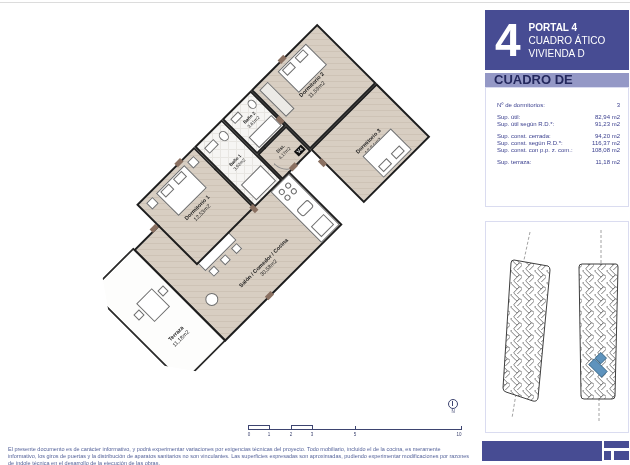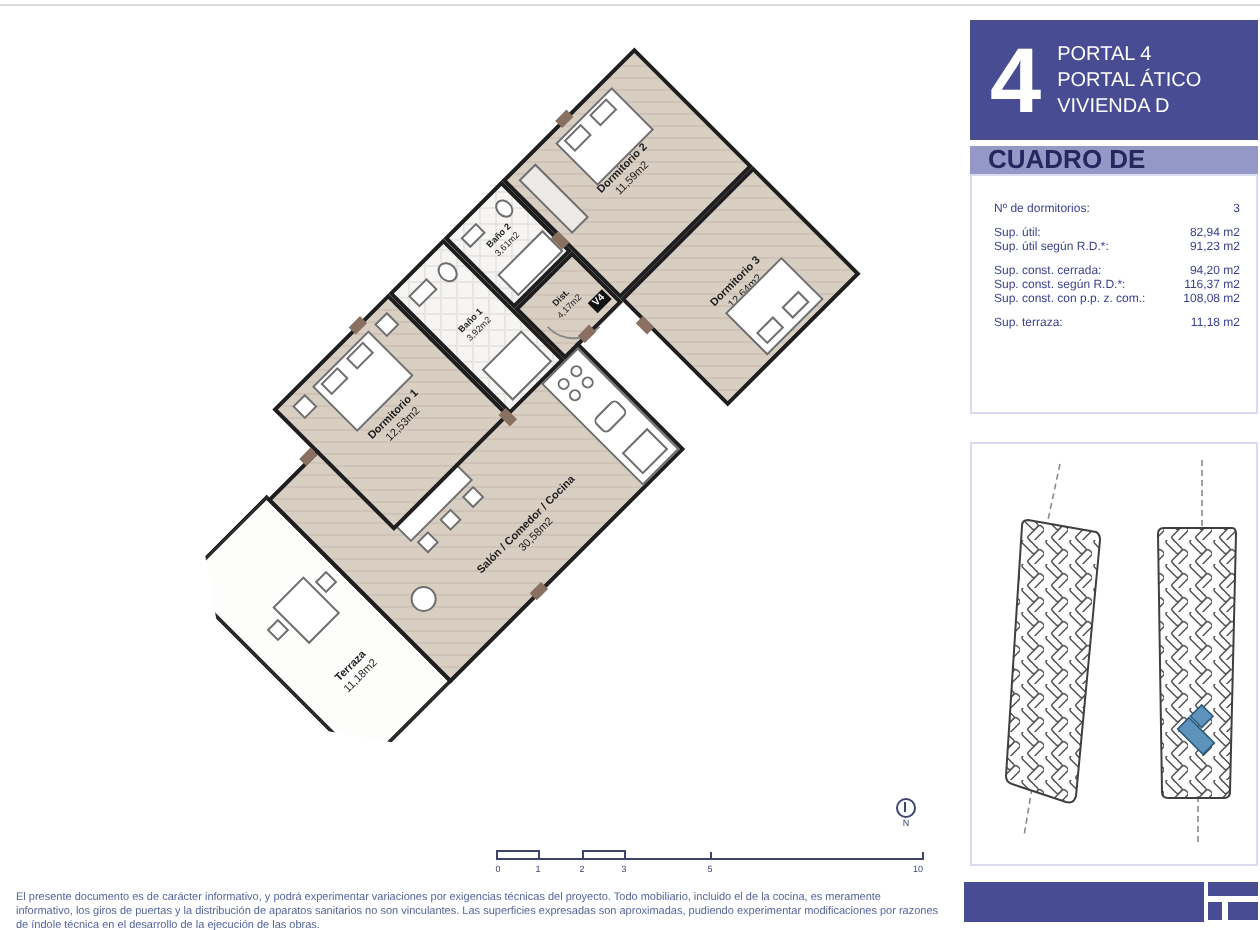--- a/index.html
+++ b/index.html
@@ -43,21 +43,21 @@
 
   .disclaimer{position:absolute;left:8px;top:446px;width:462px;font-size:5.5px;
       line-height:1.3;color:#56649b;}
 
   
   .sidebar{position:absolute;left:482px;top:0;width:148px;height:465px;}
   .sb-header{position:absolute;left:3px;top:10px;width:144px;height:60px;background:#474c93;
       color:#fff;display:flex;align-items:center;}
   .sb-big{font-size:46px;font-weight:700;margin:0 8px 0 10px;line-height:1;}
   .sb-lines{font-size:10px;line-height:13px;}
-  .sb-lines .b{font-weight:400;}
+  .sb-lines .b{font-weight:700;}
   .bar{position:absolute;left:3px;width:144px;height:14px;font-size:13px;font-weight:700;
       line-height:14px;padding-left:9px;box-sizing:border-box;}
   .cuadro-bar{top:73px;background:#9498c6;color:#24285e;}
   .loc-bar{top:207px;background:#6d72b0;color:#ffffff;}
   .stable{position:absolute;left:3px;top:87px;width:144px;height:120px;background:#fff;
       border:1px solid #dadcf0;box-sizing:border-box;padding-top:14px;
       font-size:6px;color:#3a3f8e;}
   .srow{display:flex;justify-content:space-between;padding:0 8px 0 11px;line-height:7px;}
   .gap{margin-top:5px;}
   .loc-graphic{position:absolute;left:3px;top:221px;width:144px;height:212px;background:#fff;
@@ -208,21 +208,21 @@
 
   <div class="disclaimer">El presente documento es de carácter informativo, y podrá experimentar variaciones por exigencias técnicas del proyecto. Todo mobiliario, incluido el de la cocina, es meramente informativo, los giros de puertas y la distribución de aparatos sanitarios no son vinculantes. Las superficies expresadas son aproximadas, pudiendo experimentar modificaciones por razones de índole técnica en el desarrollo de la ejecución de las obras.</div>
 </div>
 
 <div class="sidebar">
 
   <div class="sb-header">
     <div class="sb-big">4</div>
     <div class="sb-lines">
       <div class="b">PORTAL 4</div>
-      <div>PORTAL ÁTICO</div>
+      <div>CUADRO ÁTICO</div>
       <div>VIVIENDA D</div>
     </div>
   </div>
 
   <div class="bar cuadro-bar">CUADRO DE SUPERFICIES</div>
 
   <div class="stable">
     <div class="srow">
       <span>Nº de dormitorios:</span>
       <span>3</span>

